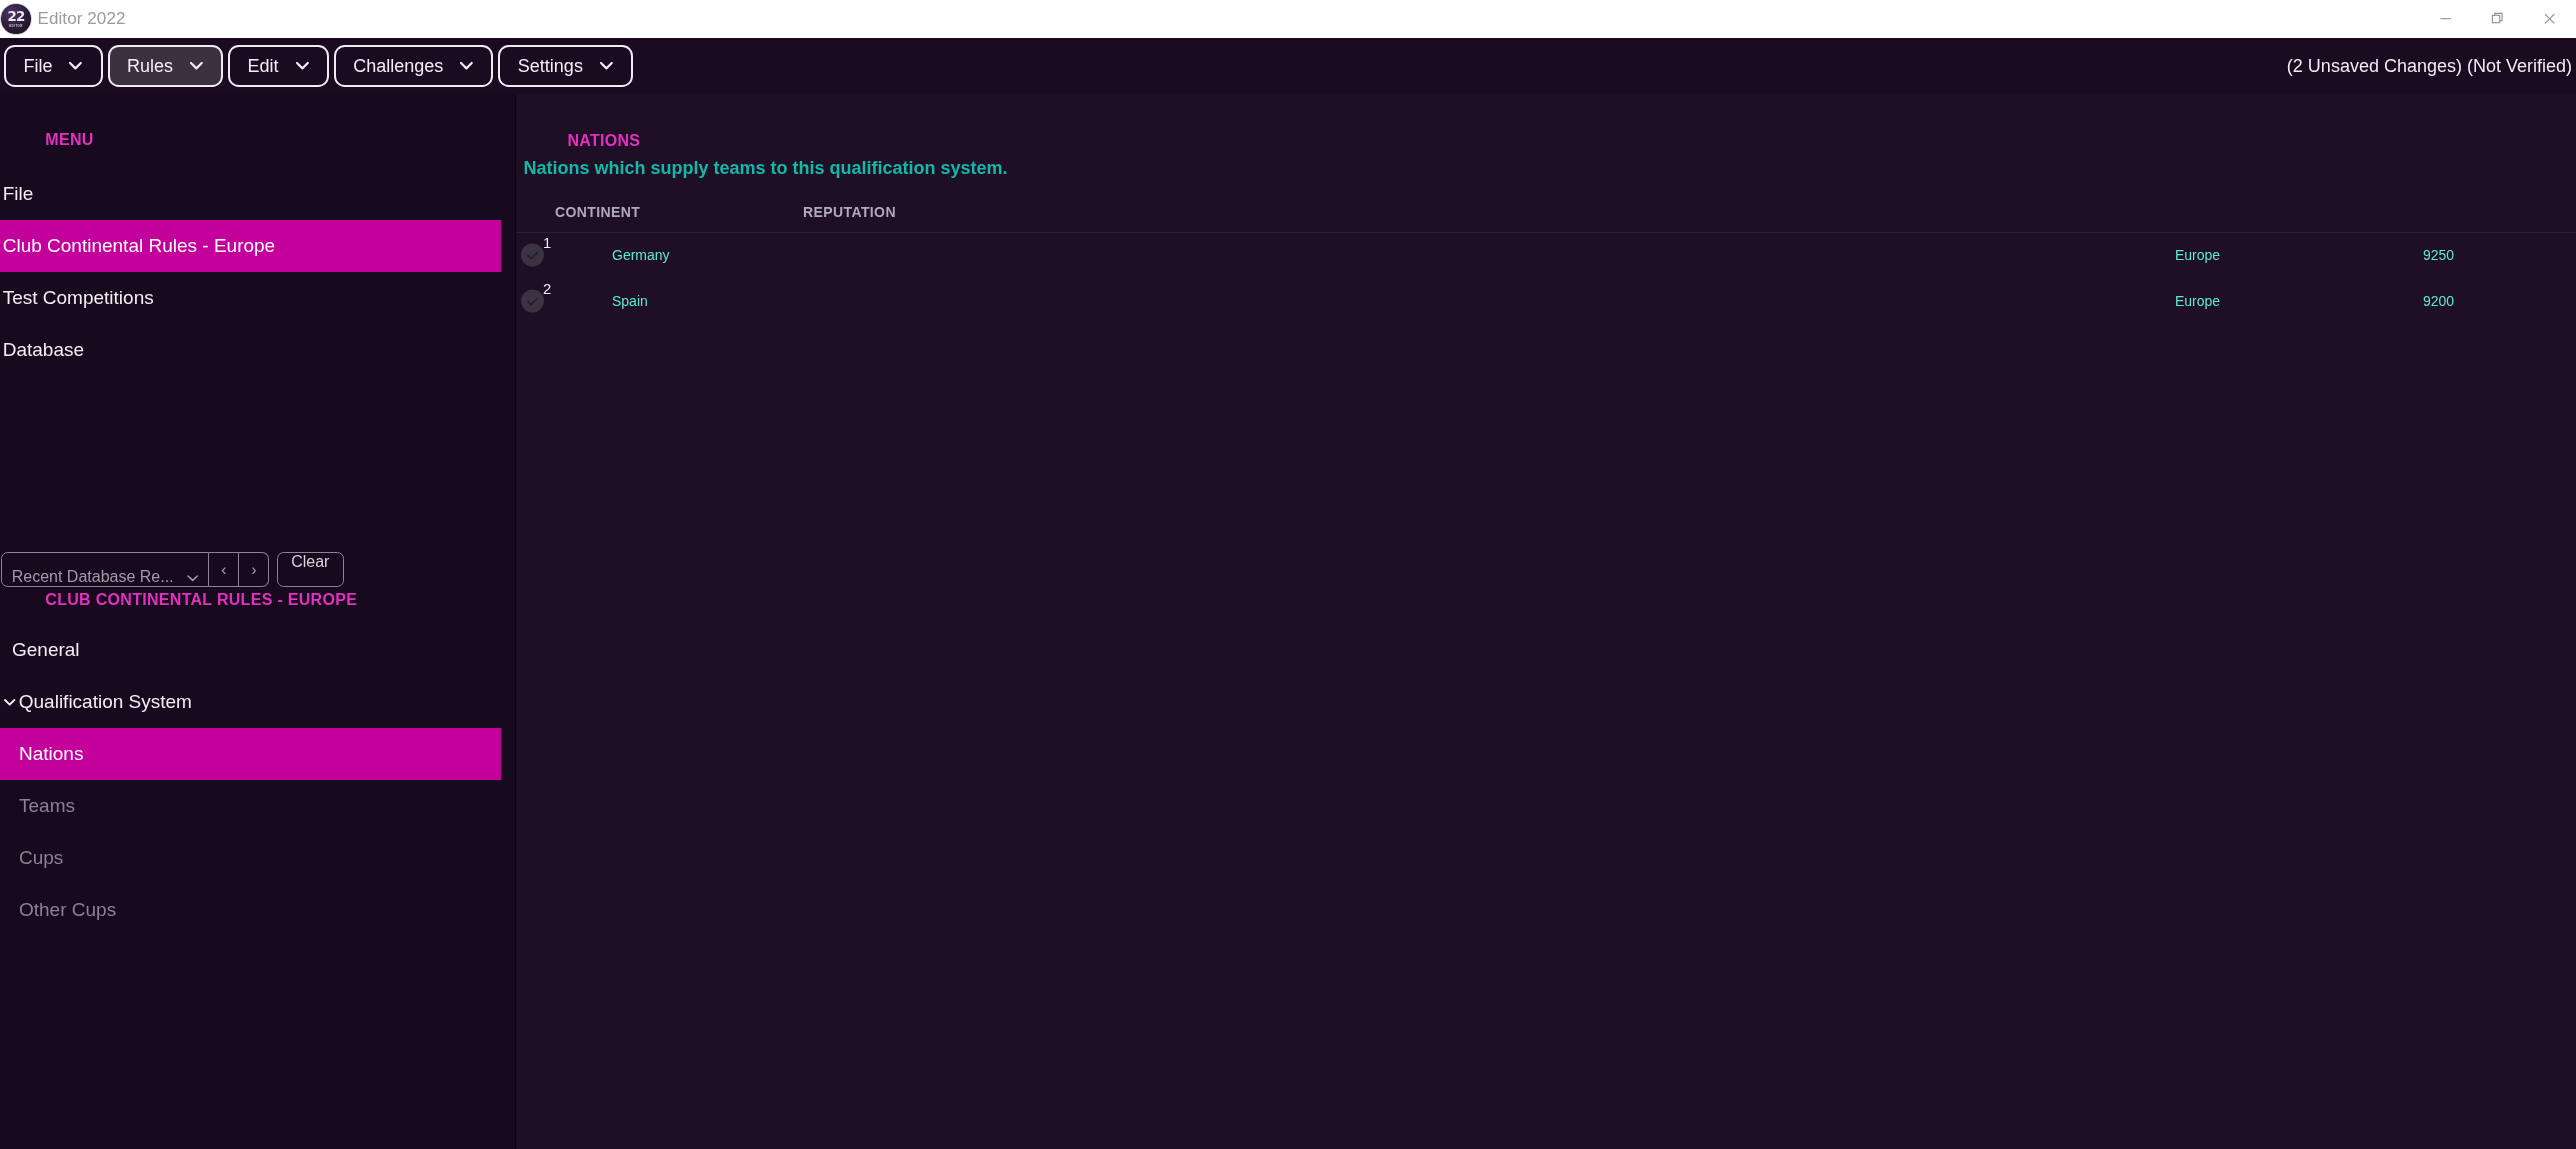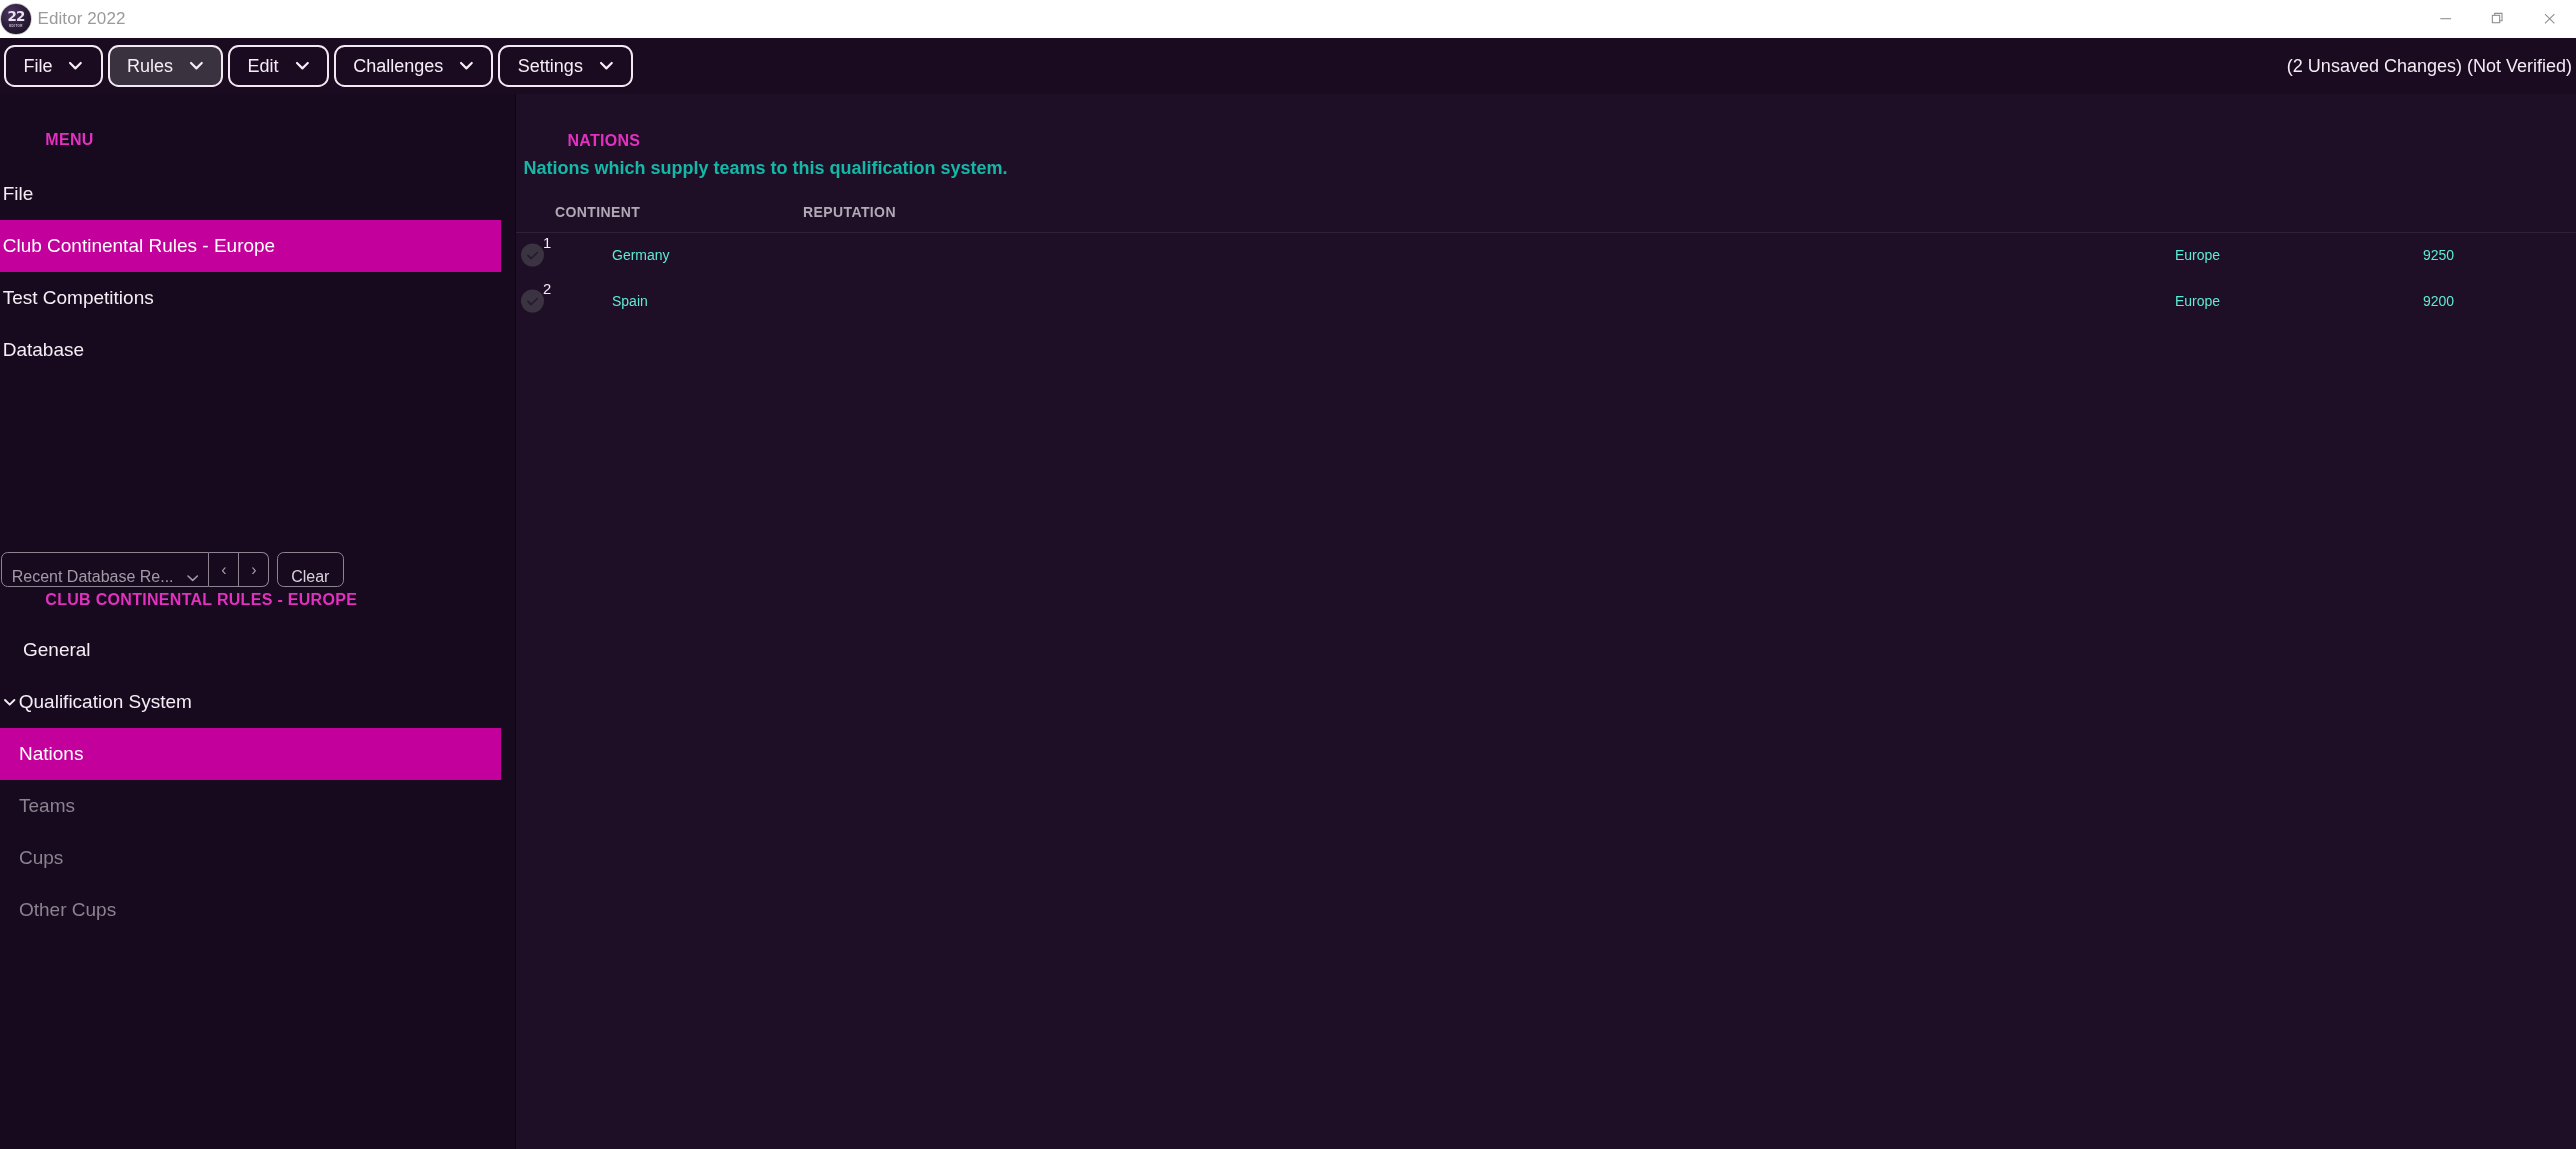--- a/index.html
+++ b/index.html
@@ -208,41 +208,41 @@
   .nav-arrow.last { border-radius: 0 6.7px 6.7px 0; }
   .clear-btn {
     height: 35px;
     margin-left: 7.4px;
     border: 1.3px solid #8c8490;
     border-radius: 6.7px;
     background: transparent;
     color: #d8d2da;
     font-size: 16px;
     display: flex;
-    align-items: flex-end;
+    align-items: flex-start;
     justify-content: center;
     padding: 0 13.4px;
     box-sizing: border-box;
     cursor: pointer;
   }
 
   .rules-label { position: absolute; top: 497px; left: 1.3px; }
 
   .tree { position: absolute; top: 530px; left: 0; width: 515px; }
   .tree-item {
     height: 52px;
     display: flex;
     align-items: center;
     font-size: 19px;
     color: #f4eef4;
     box-sizing: border-box;
     cursor: pointer;
     padding-left: 19px;
   }
-  .tree-item.level1 { padding-left: 23px; }
+  .tree-item.level1 { padding-left: 12px; }
   .tree-item.parent { padding-left: 2.7px; gap: 2.7px; }
   .tree-item.dim { color: #8b8290; }
   .tree-item.selected {
     background: #c4009c;
     width: 501px;
     color: #ffffff;
   }
   .tree-chev { display: inline-flex; align-items: center; }
 
   

